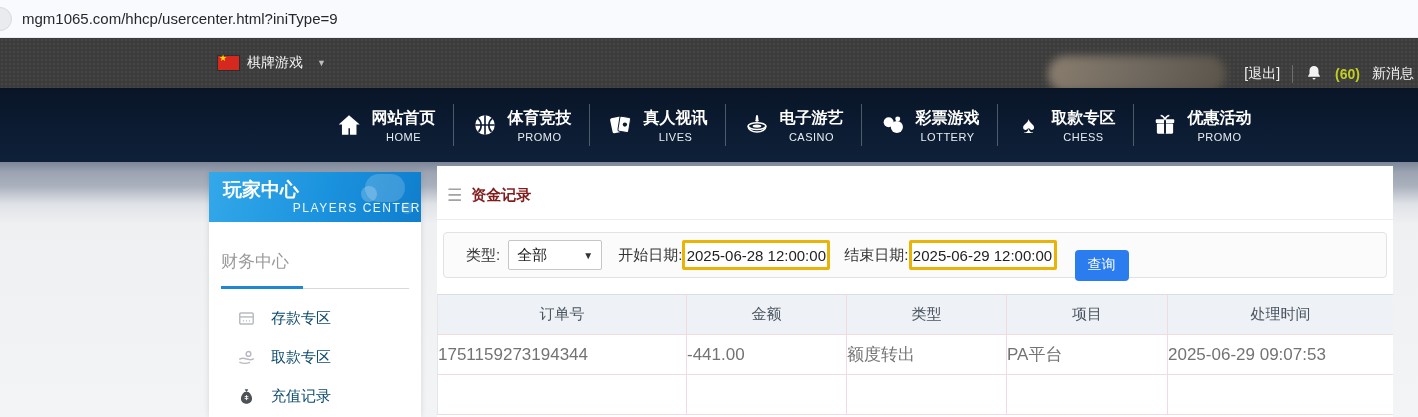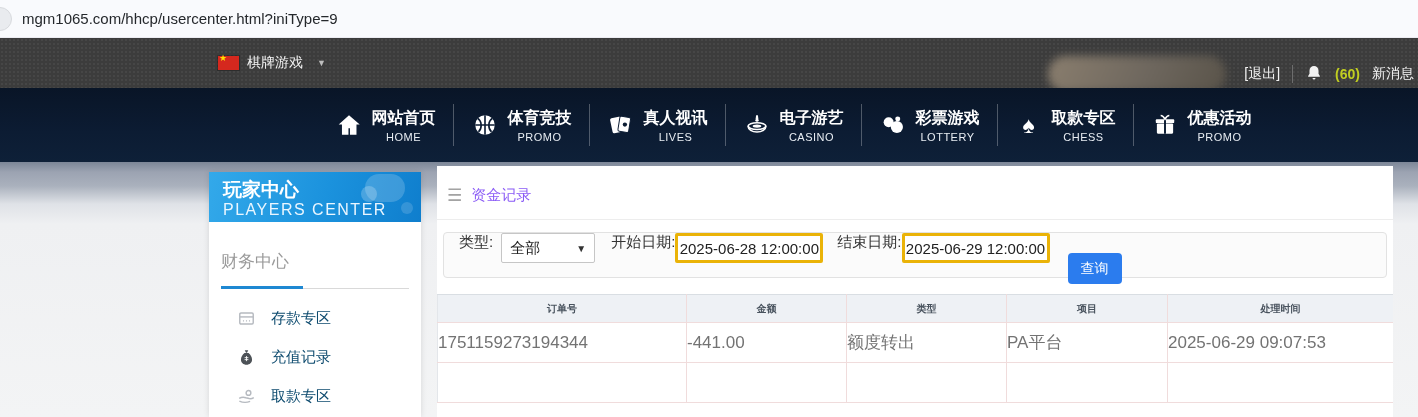--- a/index.html
+++ b/index.html
@@ -89,21 +89,21 @@
   .sidebar {
     position:absolute; left:209px; top:172px; width:212px; height:245px;
     background:#ffffff; box-shadow:0 0 6px rgba(0,0,0,.12); overflow:hidden;
   }
   .sidebar-header {
     position:relative; height:50px; overflow:hidden;
     background:linear-gradient(105deg,#33a9ea 0%,#1b92dd 55%,#0f7ecd 100%);
     padding:7px 0 0 14px;
   }
   .sidebar-title-cn { color:#fff; font-size:19px; font-weight:bold; line-height:22px; }
-  .sidebar-title-en { color:#eaf6ff; font-size:16px; letter-spacing:1.5px; }
+  .sidebar-title-en { color:#eaf6ff; font-size:12px; letter-spacing:1.5px;text-align:right; }
   .gamepad-decor1 { position:absolute; right:16px; top:2px; width:40px; height:28px;
     border-radius:14px; background:rgba(255,255,255,.18); }
   .gamepad-decor2 { position:absolute; right:44px; top:14px; width:16px; height:16px;
     border-radius:50%; background:rgba(255,255,255,.22); }
   .gamepad-decor3 { position:absolute; right:8px; top:30px; width:12px; height:12px;
     border-radius:50%; background:rgba(255,255,255,.15); }
 
   .sidebar-section { padding:28px 12px 0 12px; }
   .section-title { color:#9a9a9a; font-size:17px; }
   .section-underline { position:relative; height:3px; margin-top:13px; }
@@ -119,26 +119,26 @@
   
   .main-panel {
     position:absolute; left:437px; top:166px; width:956px; height:251px;
     background:#ffffff; overflow:hidden;
   }
   .panel-title-row {
     height:54px; display:flex; align-items:center; gap:9px;
     padding:6px 0 0 10px; border-bottom:1px solid #ededed;
   }
   .hamburger { color:#a3a3a3; font-size:17px; }
-  .panel-title { color:#8b5cf6; font-size:15px; }
+  .panel-title { color:#7f1d1d; font-size:15px;font-weight:bold; }
 
   .filter-bar {
     margin:12px 6px 0 6px; height:46px;
     background:#fbfbfb; border:1px solid #e2e2e2; border-radius:4px;
-    display:flex; align-items:flex-start; padding:0 15px;
+    display:flex; align-items:center; padding:0 22px;
   }
   .filter-label { color:#333; font-size:15px; white-space:nowrap; }
   .select-box {
     width:94px; height:30px; margin-left:8px; background:#fff;
     border:1px solid #c6c6c6; border-radius:2px; cursor:pointer;
     display:flex; align-items:center; justify-content:space-between;
     padding:0 8px; font-size:15px; color:#222;
   }
   .select-caret { font-size:10px; color:#333; }
   .date-input {
@@ -152,21 +152,21 @@
     margin-left:18px; width:54px; height:31px; border:none; border-radius:4px;
     background:#2b7cee; color:#fff; font-size:14px; cursor:pointer;
     font-family:"Liberation Sans","DejaVu Sans",sans-serif;
     margin-top:20px;
   }
 
   .fund-table {
     width:956px; margin-top:16px; border-collapse:collapse; table-layout:fixed;
   }
   .fund-table th {
-    height:28px; background:#eef1f5; color:#49535e; font-size:10px; font-weight:bold;
+    height:40px; background:#eef1f5; color:#49535e; font-size:15px; font-weight:normal;
     border:1px solid #f0dcdc; border-top:1px solid #d9dee3;
   }
   .fund-table td {
     height:40px; color:#737373; font-size:17px; text-align:left;
     border:1px solid #f0dcdc; background:#fff;
   }
   .fund-table th:first-child, .fund-table td:first-child { border-left-color:#e3e6ea; }
   .fund-table th:last-child, .fund-table td:last-child { border-right-color:#e3e6ea; }
 </style>
 </head>
@@ -321,37 +321,37 @@
         <svg viewBox="0 0 24 24" fill="none" stroke="#b6bac0" stroke-width="1.8">
             <rect x="3.5" y="5" width="17" height="14" rx="1.5"></rect>
             <path d="M3.5 10h17"></path>
             <path d="M7.5 15h1.4M11.3 15h1.4M15.1 15h1.4"></path>
           </svg>
       </span>
       <span class="menu-label">存款专区</span>
     </div>
     <div class="menu-item">
       <span class="menu-icon">
+        <svg viewBox="0 0 24 24" fill="none" stroke="#b6bac0" stroke-width="1.8">
+            <circle cx="14.5" cy="7.5" r="3"></circle>
+            <path d="M2.8 14.5c3.2-2 5.4-2 8.4-.9l4.2 1c2 .4 4-.1 5.8-1.2"></path>
+            <path d="M3 17.8c4.2 2 9.4 2 13.6.4"></path>
+          </svg>
+      </span>
+      <span class="menu-label">取款专区</span>
+    </div>
+    <div class="menu-item">
+      <span class="menu-icon">
         <svg viewBox="0 0 24 24" fill="#4d5257">
             <path d="M9.8 2.8h4.4L12.6 6h-1.2z"></path>
             <path d="M9.4 6.4h5.2c2.9 2.5 4.4 5.4 4.4 8.3 0 3.5-3 6.3-7 6.3s-7-2.8-7-6.3c0-2.9 1.5-5.8 4.4-8.3z"></path>
             <path d="M12 10.2v6.4M9.6 12.2h4.8M9.6 14.7h4.8" stroke="#fff" stroke-width="1.1" fill="none"></path>
           </svg>
       </span>
       <span class="menu-label">充值记录</span>
-    </div>
-    <div class="menu-item">
-      <span class="menu-icon">
-        <svg viewBox="0 0 24 24" fill="none" stroke="#b6bac0" stroke-width="1.8">
-            <circle cx="14.5" cy="7.5" r="3"></circle>
-            <path d="M2.8 14.5c3.2-2 5.4-2 8.4-.9l4.2 1c2 .4 4-.1 5.8-1.2"></path>
-            <path d="M3 17.8c4.2 2 9.4 2 13.6.4"></path>
-          </svg>
-      </span>
-      <span class="menu-label">取款专区</span>
     </div>
     <div class="menu-item">
       <span class="menu-icon">
         <svg viewBox="0 0 24 24" fill="none" stroke="#565b60" stroke-width="1.8">
             <path d="M4.5 7.5 15 4l1.6 3.2"></path>
             <rect x="4" y="7.5" width="16" height="12.5" rx="1.5"></rect>
             <path d="M14.5 13.5h5.5"></path>
           </svg>
       </span>
       <span class="menu-label">提现记录</span>

